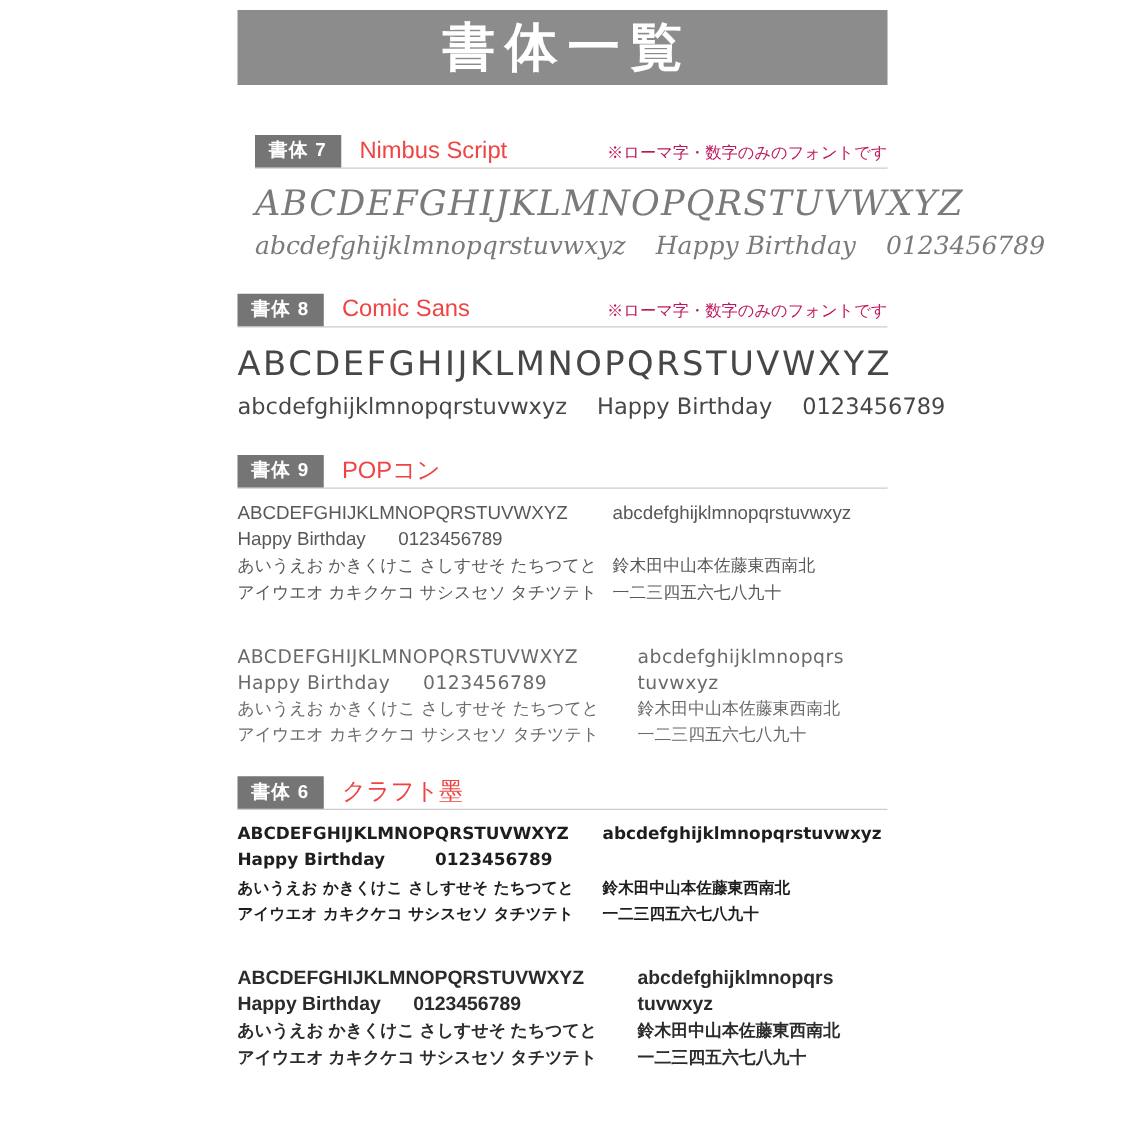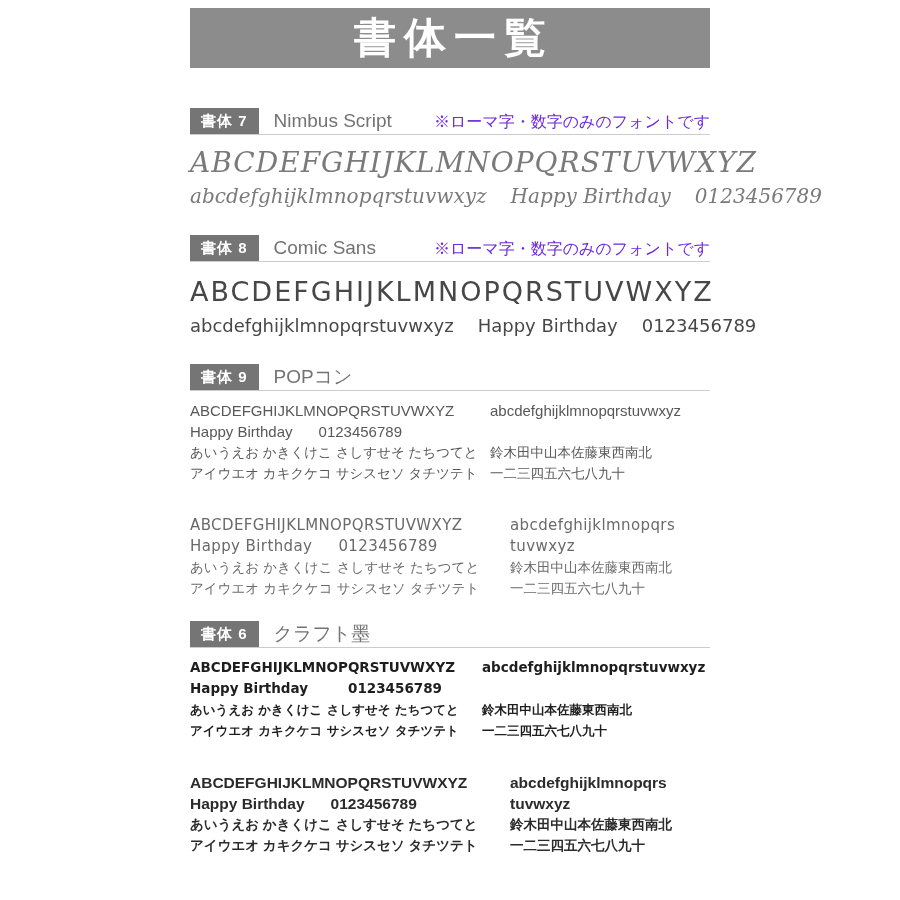--- a/index.html
+++ b/index.html
@@ -18,36 +18,36 @@
     display:flex; align-items:center; justify-content:center;
   }
   .banner-title {
     color:#ffffff; font-size:42px; font-weight:bold;
     letter-spacing:8px; font-family:"DejaVu Sans", sans-serif;
     padding-left:8px;
   }
 
   
   .font-section { margin-top:16px; }
-  .font-section.first { margin-top:40px; }
+  .font-section.first { margin-top:40px;margin-left:14px; }
   .sec-header {
     display:flex; align-items:flex-end;
     border-bottom:1px solid #cccccc;
   }
   .badge {
     display:inline-block; background:#757575; color:#ffffff;
     font-size:15px; font-weight:bold; line-height:26px;
     padding:0 11px; letter-spacing:1px; white-space:nowrap;
   }
   .fname {
-    margin-left:15px; color:#737373; font-size:19px;
+    margin-left:15px; color:#ef4444; font-size:19px;
     line-height:24px; padding-bottom:1px; white-space:nowrap;
   }
   .note {
-    margin-left:auto; color:#6d28d9; font-size:16px;
+    margin-left:auto; color:#be185d; font-size:13px;
     line-height:18px; padding-bottom:3px; white-space:nowrap;
   }
 
   
   .sample { padding:9px 0 6px; }
   .row { white-space:nowrap; }
   .cols { display:grid; }
   .cols .l, .cols .r { white-space:nowrap; overflow:visible; }
   .sp  { margin-left:24px; }
   .sp2 { margin-left:26px; }

